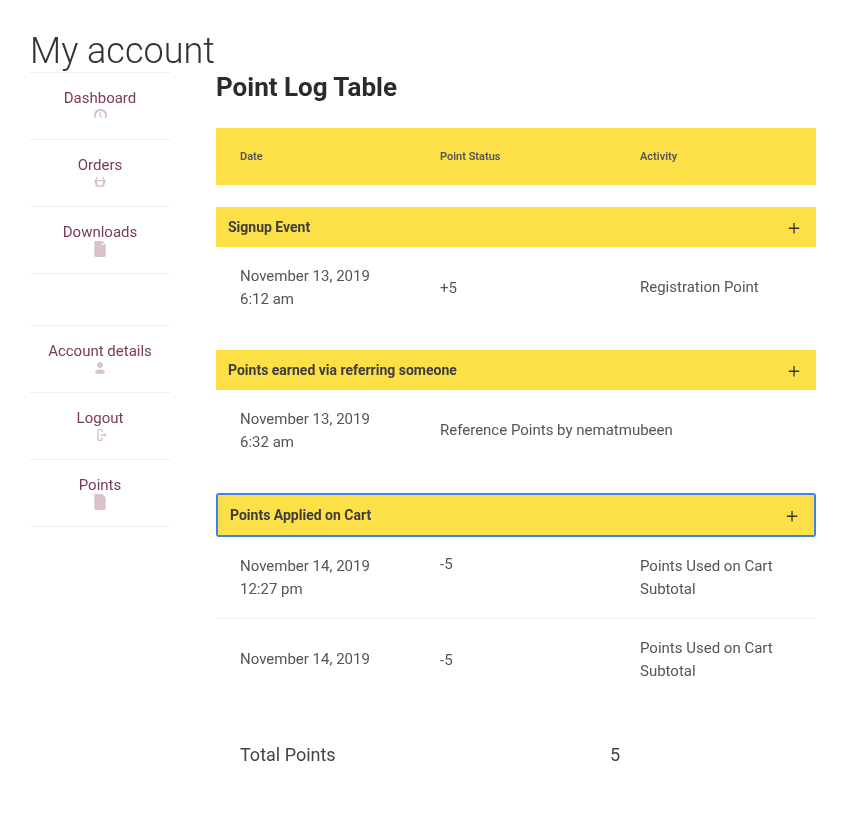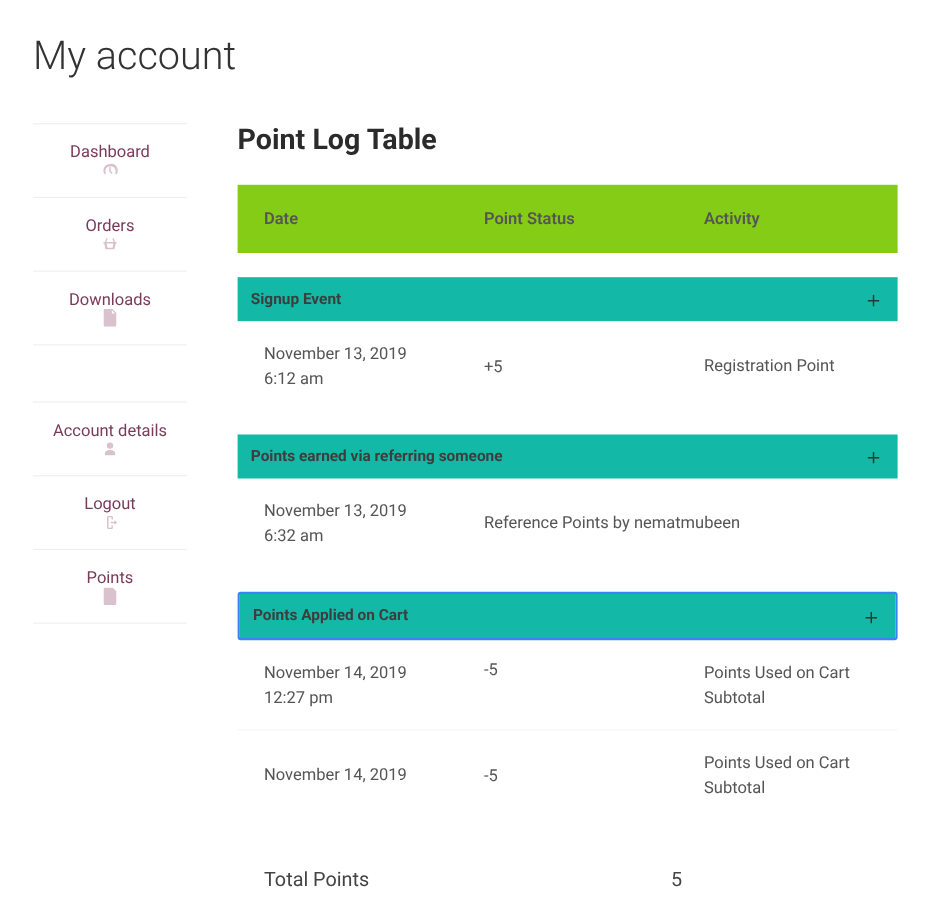--- a/index.html
+++ b/index.html
@@ -7,21 +7,20 @@
     font-family: -apple-system, BlinkMacSystemFont, "Segoe UI", Roboto, Helvetica, Arial, sans-serif;
     background: #ffffff;
     color: #333;
     width: 846px;
     padding: 20px 30px 30px 30px;
   }
   .page-title {
     font-size: 36px;
     font-weight: 300;
     color: #333;
-    margin-bottom: 40px;
     margin-top: 10px;
   }
   .layout {
     display: flex;
     gap: 46px;
   }
   .sidebar {
     width: 140px;
     flex-shrink: 0;
   }
@@ -54,38 +53,38 @@
     flex: 1;
   }
   .main-title {
     font-size: 26px;
     font-weight: 700;
     color: #2b2b2b;
     margin-bottom: 26px;
   }
   .table-header {
     display: flex;
-    background: #84cc16;
+    background: #fde047;
     padding: 22px 24px;
-    font-size: 15px;
+    font-size: 11px;
     font-weight: 600;
     color: #555;
     margin-bottom: 22px;
   }
   .col-date { width: 200px; }
   .col-status { width: 200px; }
   .col-activity { flex: 1; }
   .group {
     margin-bottom: 22px;
   }
   .group-header {
     display: flex;
     justify-content: space-between;
     align-items: center;
-    background: #14b8a6;
+    background: #fde047;
     padding: 10px 12px;
     font-size: 14px;
     font-weight: 700;
     color: #3d3d3d;
   }
   .group-header .plus {
     font-size: 20px;
     font-weight: 400;
     color: #333;
     line-height: 1;

